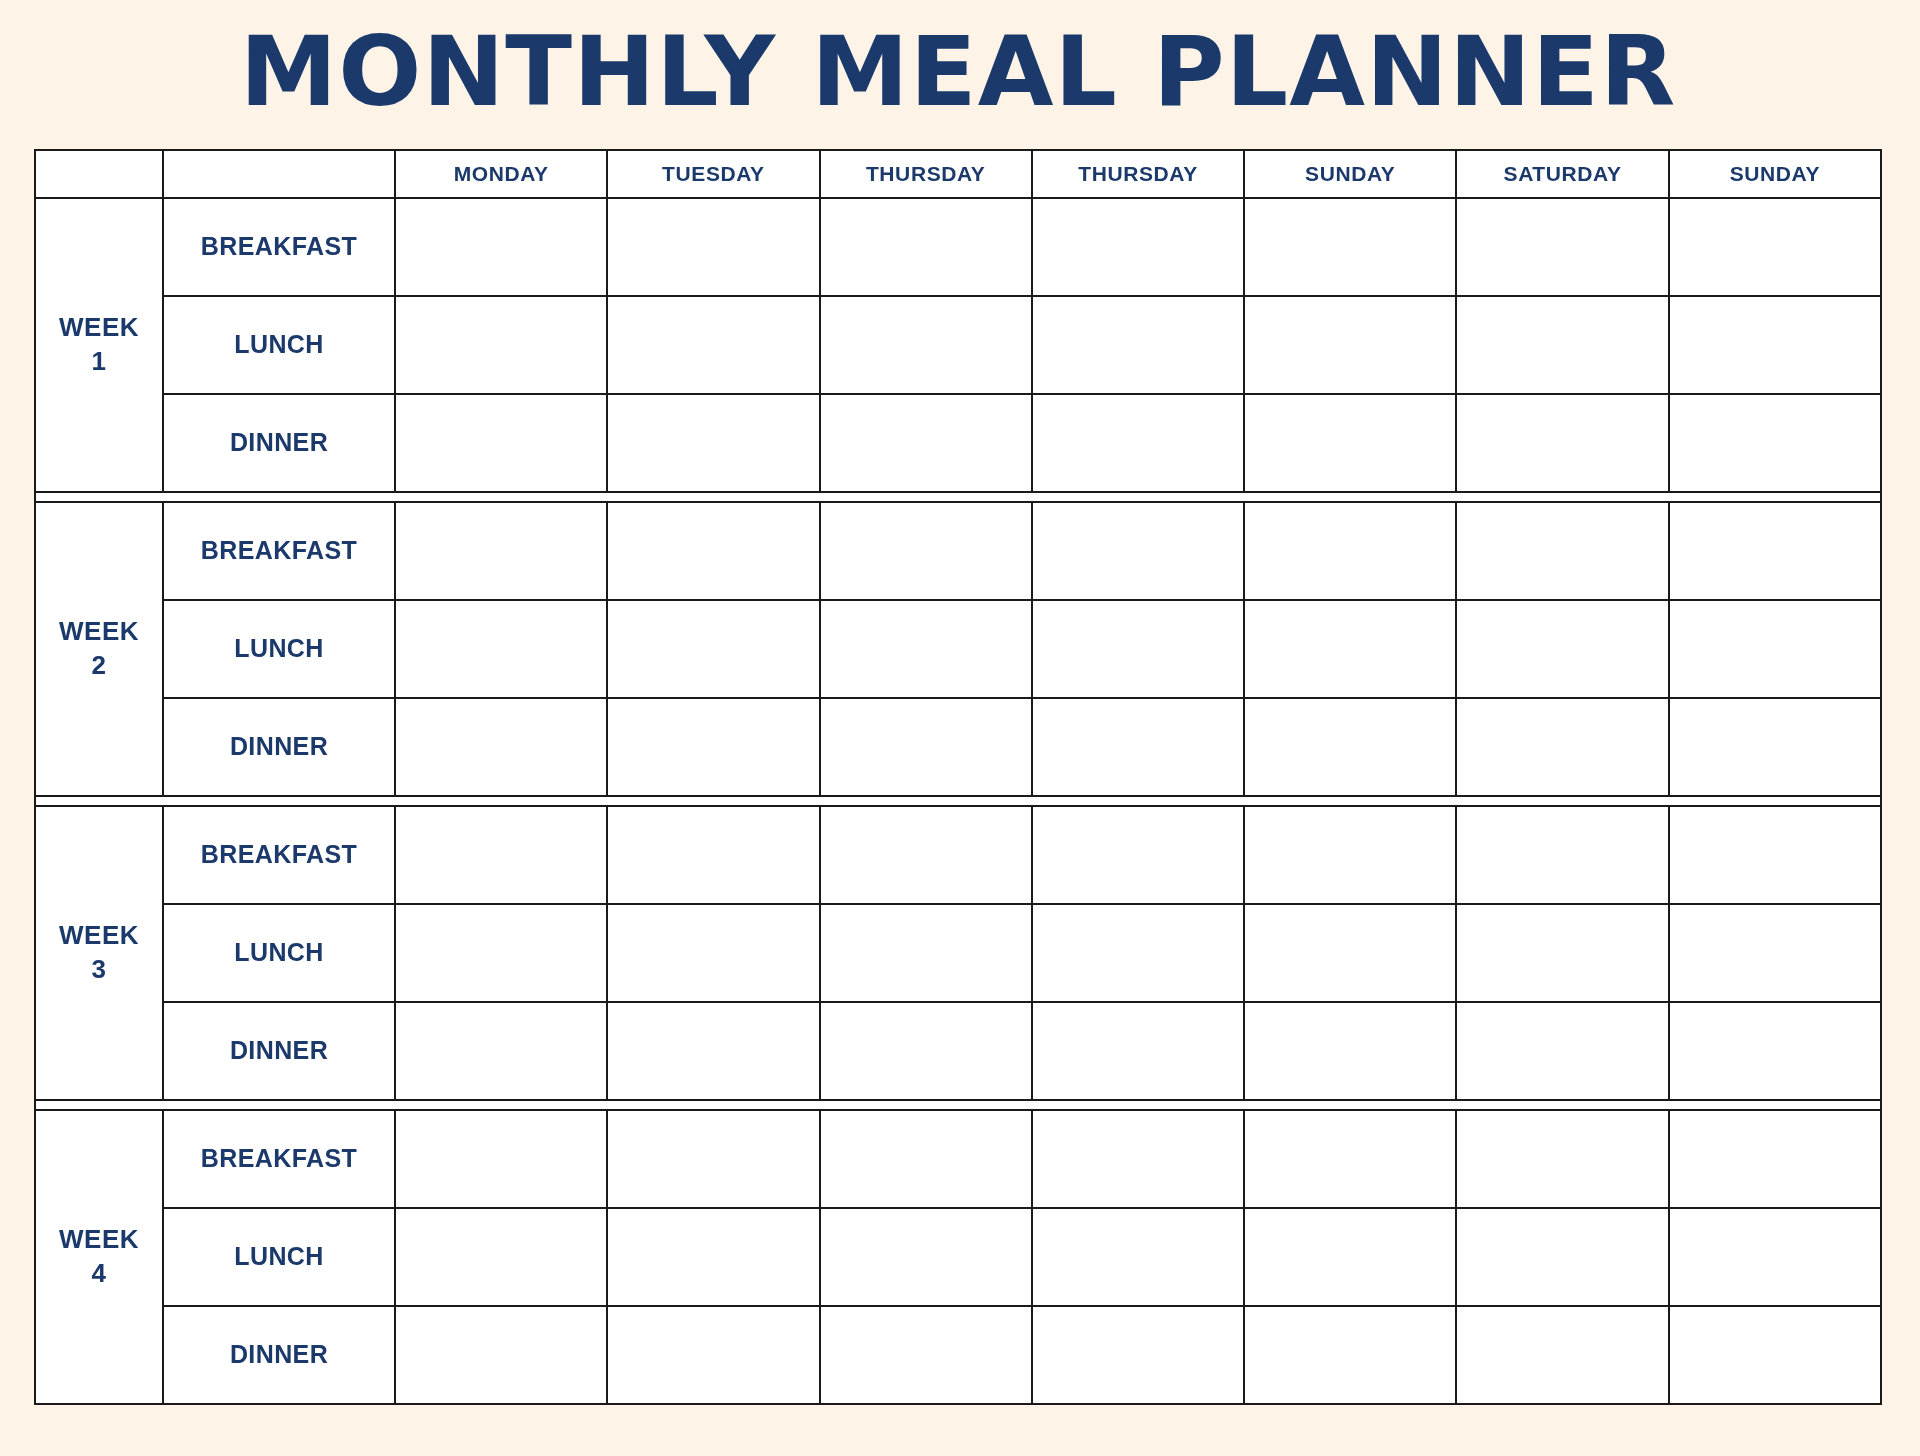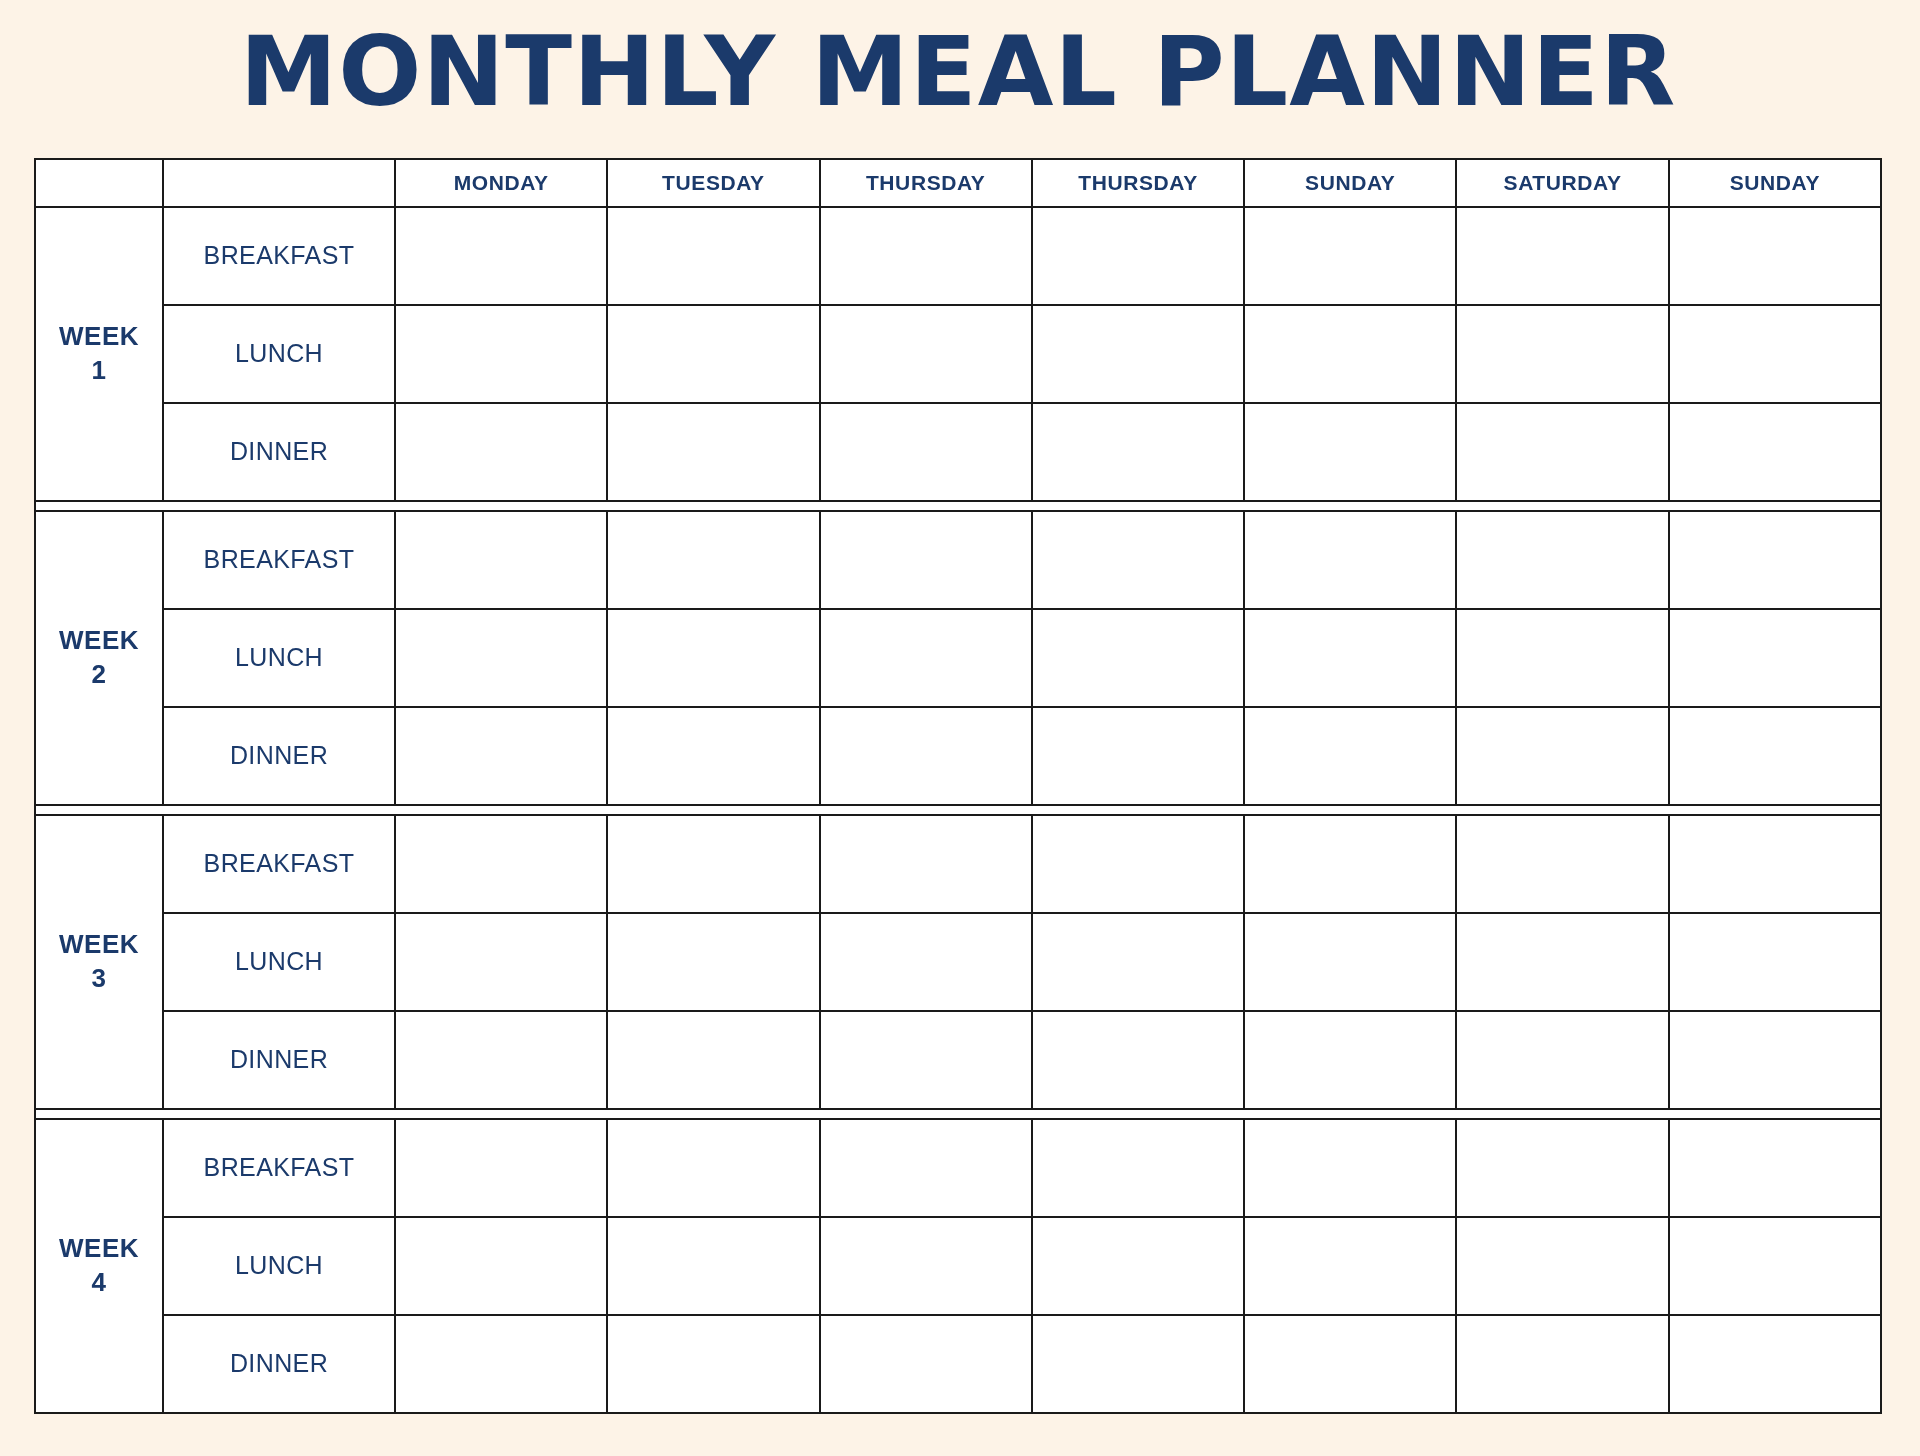--- a/index.html
+++ b/index.html
@@ -28,21 +28,21 @@
     font-weight: 700;
     font-size: 96px;
     line-height: 1.05;
     letter-spacing: 1px;
     margin: 4px 0 22px 0;
     transform: scaleX(1.02);
   }
   table.planner {
     border-collapse: collapse;
     width: 1848px;
-    margin: 13px auto;
+    margin: 4px auto;
     table-layout: fixed;
   }
   table.planner td, table.planner th {
     border: 2px solid #1a1a1a;
     padding: 0;
     background: #ffffff;
   }
   
   .hdr-blank {
     background: #cbeafd;
@@ -66,21 +66,21 @@
     font-weight: 700;
     text-align: center;
     line-height: 1.3;
     letter-spacing: 0.5px;
   }
   .meal-cell {
     width: 232px;
     background: #cbeafd;
     color: #1b3a6b;
     font-size: 25px;
-    font-weight: 400;
+    font-weight: 700;
     text-align: center;
     letter-spacing: 0.4px;
   }
   .entry-cell {
     height: 96px;
     background: #ffffff;
   }
   .week-sep td {
     border: none;
     background: #fdf3e7;

